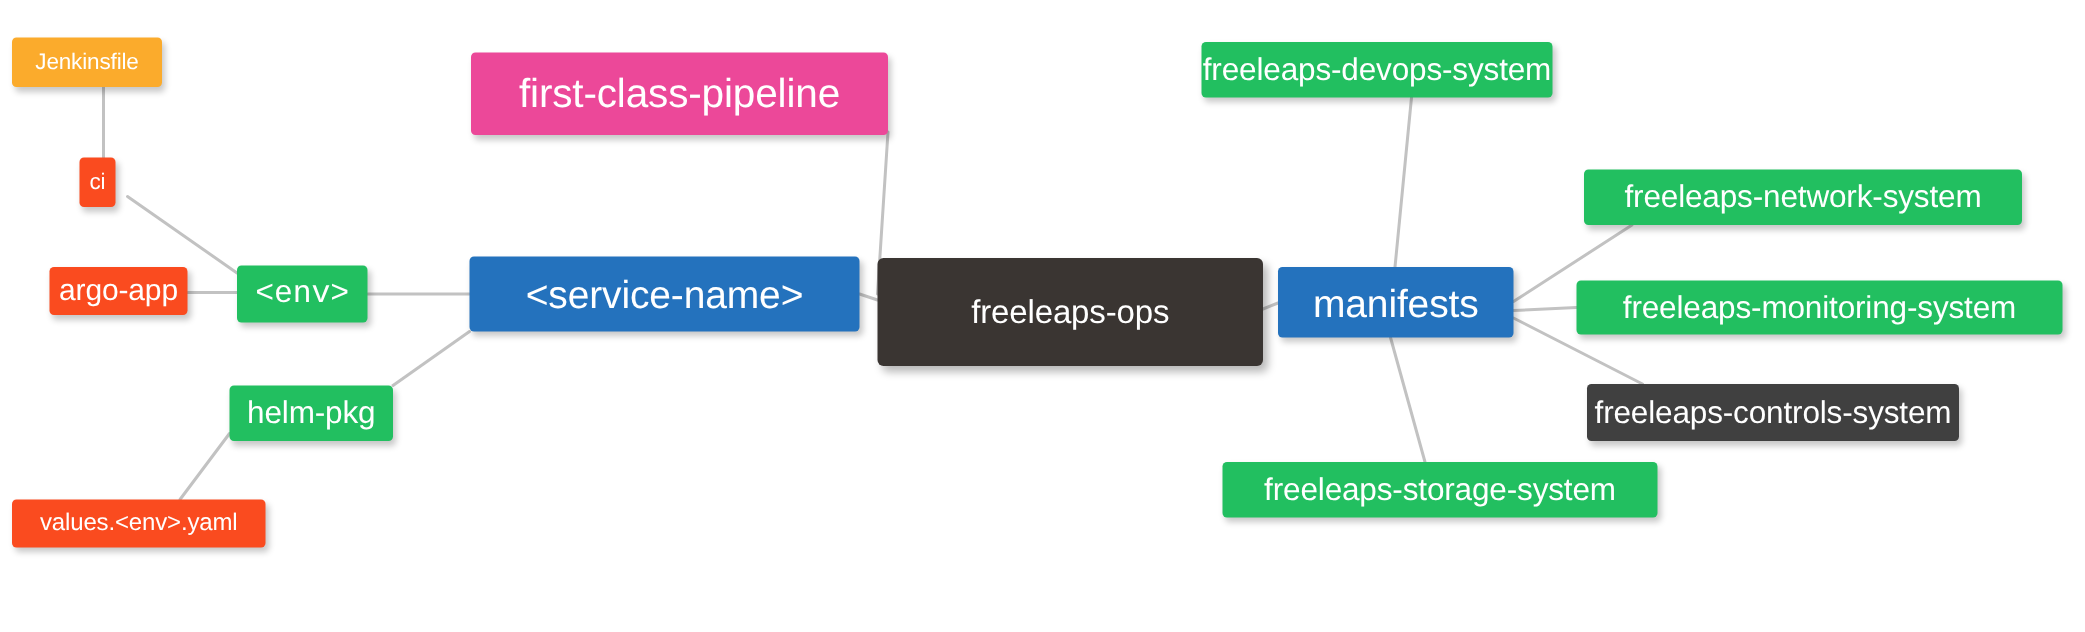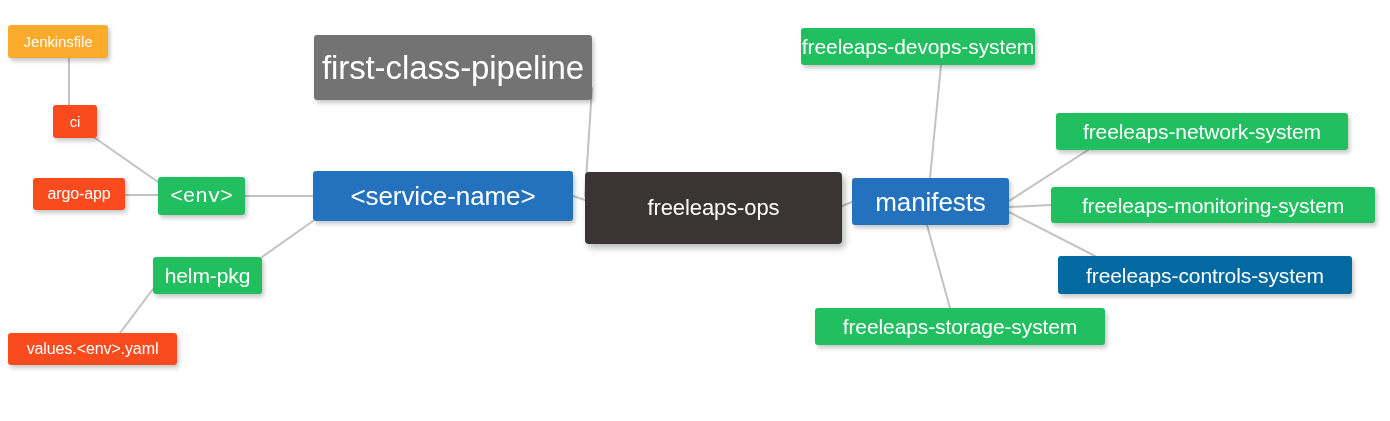--- a/index.html
+++ b/index.html
@@ -67,56 +67,56 @@
       <path d="M 930 178 L 941 65" stroke="#c2c2c2" stroke-width="2" fill="none" stroke-linecap="round"></path>
       <path d="M 1009 201 L 1088 150" stroke="#c2c2c2" stroke-width="2" fill="none" stroke-linecap="round"></path>
       <path d="M 1009 207 L 1051 205" stroke="#c2c2c2" stroke-width="2" fill="none" stroke-linecap="round"></path>
       <path d="M 1009 212 L 1095 256" stroke="#c2c2c2" stroke-width="2" fill="none" stroke-linecap="round"></path>
       <path d="M 927 225 L 950 308" stroke="#c2c2c2" stroke-width="2" fill="none" stroke-linecap="round"></path>
     </svg>
   <div id="node-layer">
       <div class="node root" style="left: 585px; top: 172px; width: 257px; height: 72px; background: rgb(58, 53, 50); font-size: 22px;">
         <span class="node-label">freeleaps-ops</span>
       </div>
-      <div class="node" style="left: 314px; top: 35px; width: 278px; height: 65px; background: #737373; font-size: 33px;">
+      <div class="node" style="left: 314px; top: 35px; width: 278px; height: 55px; background: #ec4899; font-size: 27px;">
         <span class="node-label">first-class-pipeline</span>
       </div>
       <div class="node" style="left: 313px; top: 171px; width: 260px; height: 50px; background: rgb(36, 114, 189); font-size: 26px;">
         <span class="node-label">&lt;service-name&gt;</span>
       </div>
       <div class="node" style="left: 852px; top: 178px; width: 157px; height: 47px; background: rgb(36, 114, 189); font-size: 26px;">
         <span class="node-label">manifests</span>
       </div>
       <div class="node" style="left: 158px; top: 177px; width: 87px; height: 38px; background: rgb(34, 191, 96); font-size: 21px; font-family: Liberation Mono, monospace;">
         <span class="node-label">&lt;env&gt;</span>
       </div>
       <div class="node" style="left: 153px; top: 257px; width: 109px; height: 37px; background: rgb(34, 191, 96); font-size: 21px;">
         <span class="node-label">helm-pkg</span>
       </div>
       <div class="node" style="left: 8px; top: 25px; width: 100px; height: 33px; background: rgb(251, 171, 44); font-size: 15px;">
         <span class="node-label">Jenkinsfile</span>
       </div>
-      <div class="node" style="left: 53px; top: 105px; width: 44px; height: 33px; background: rgb(250, 75, 31); font-size: 15px;">
+      <div class="node" style="left: 53px; top: 105px; width: 24px; height: 33px; background: rgb(250, 75, 31); font-size: 15px;">
         <span class="node-label">ci</span>
       </div>
-      <div class="node" style="left: 33px; top: 178px; width: 92px; height: 32px; background: rgb(250, 75, 31); font-size: 16px;">
+      <div class="node" style="left: 33px; top: 178px; width: 92px; height: 32px; background: rgb(250, 75, 31); font-size: 20px;">
         <span class="node-label">argo-app</span>
       </div>
       <div class="node" style="left: 8px; top: 333px; width: 169px; height: 32px; background: rgb(250, 75, 31); font-size: 16px; align-items: center;">
         <span class="node-label">values.&lt;env&gt;.yaml</span>
       </div>
       <div class="node" style="left: 801px; top: 28px; width: 234px; height: 37px; background: rgb(34, 191, 96); font-size: 21px;">
         <span class="node-label">freeleaps-devops-system</span>
       </div>
       <div class="node" style="left: 1056px; top: 113px; width: 292px; height: 37px; background: rgb(34, 191, 96); font-size: 21px;">
         <span class="node-label">freeleaps-network-system</span>
       </div>
       <div class="node" style="left: 1051px; top: 187px; width: 324px; height: 36px; background: rgb(34, 191, 96); font-size: 21px;">
         <span class="node-label">freeleaps-monitoring-system</span>
       </div>
-      <div class="node" style="left: 1058px; top: 256px; width: 294px; height: 38px; background: #0369a1; font-size: 21px;">
+      <div class="node" style="left: 1058px; top: 256px; width: 248px; height: 38px; background: #404040; font-size: 21px;">
         <span class="node-label">freeleaps-controls-system</span>
       </div>
       <div class="node" style="left: 815px; top: 308px; width: 290px; height: 37px; background: rgb(34, 191, 96); font-size: 21px;">
         <span class="node-label">freeleaps-storage-system</span>
       </div>
     </div>
 </div>
 
 </body></html>

